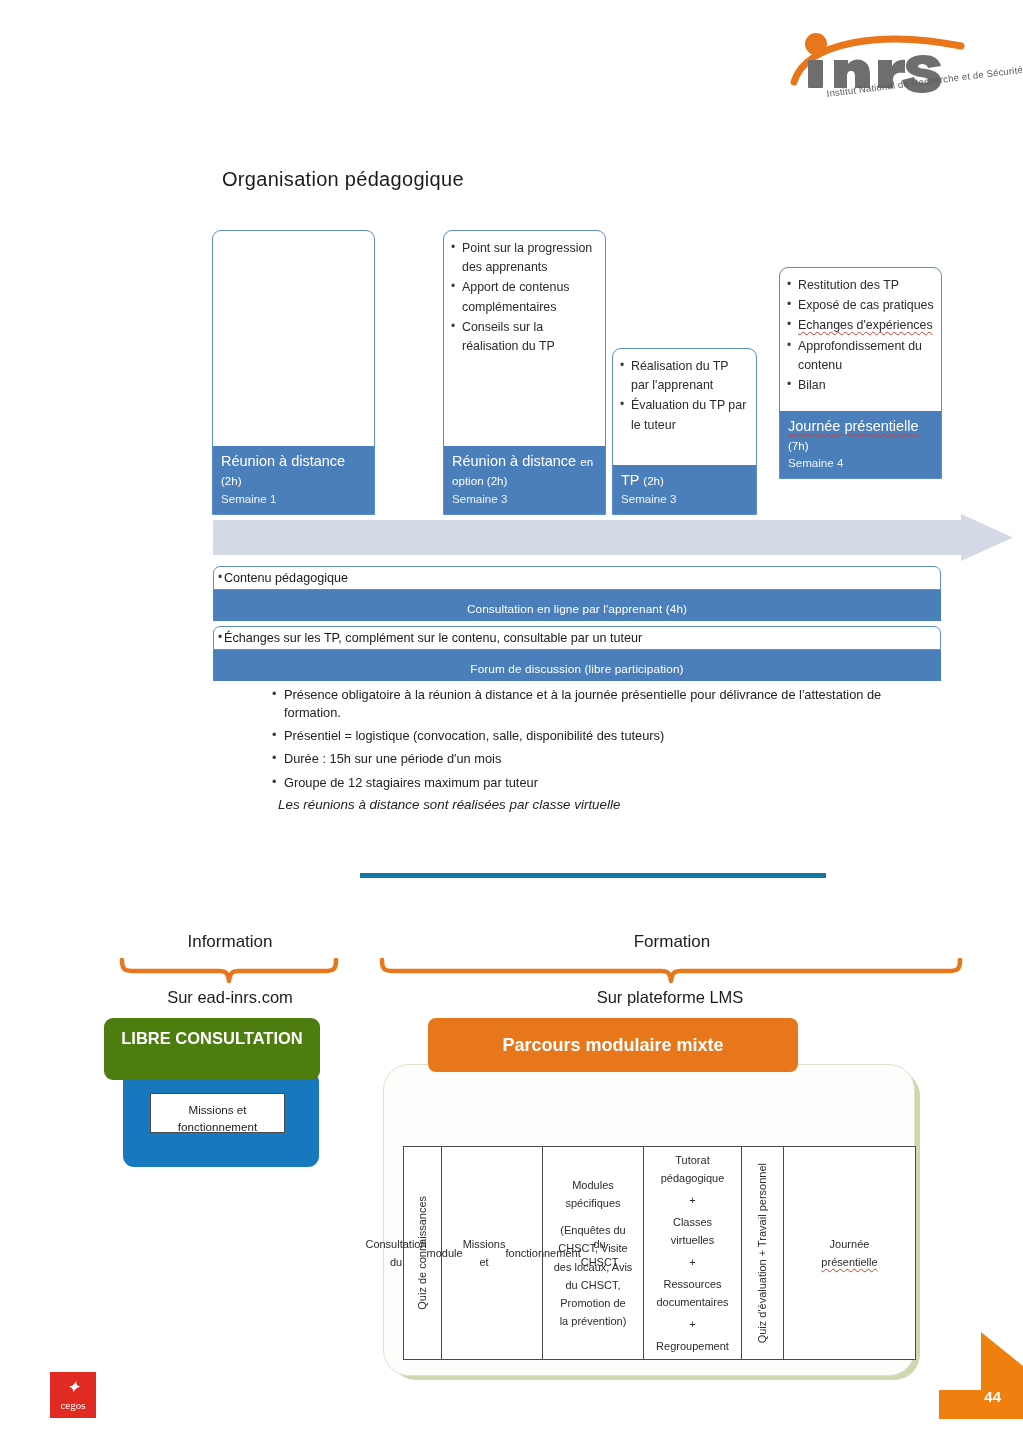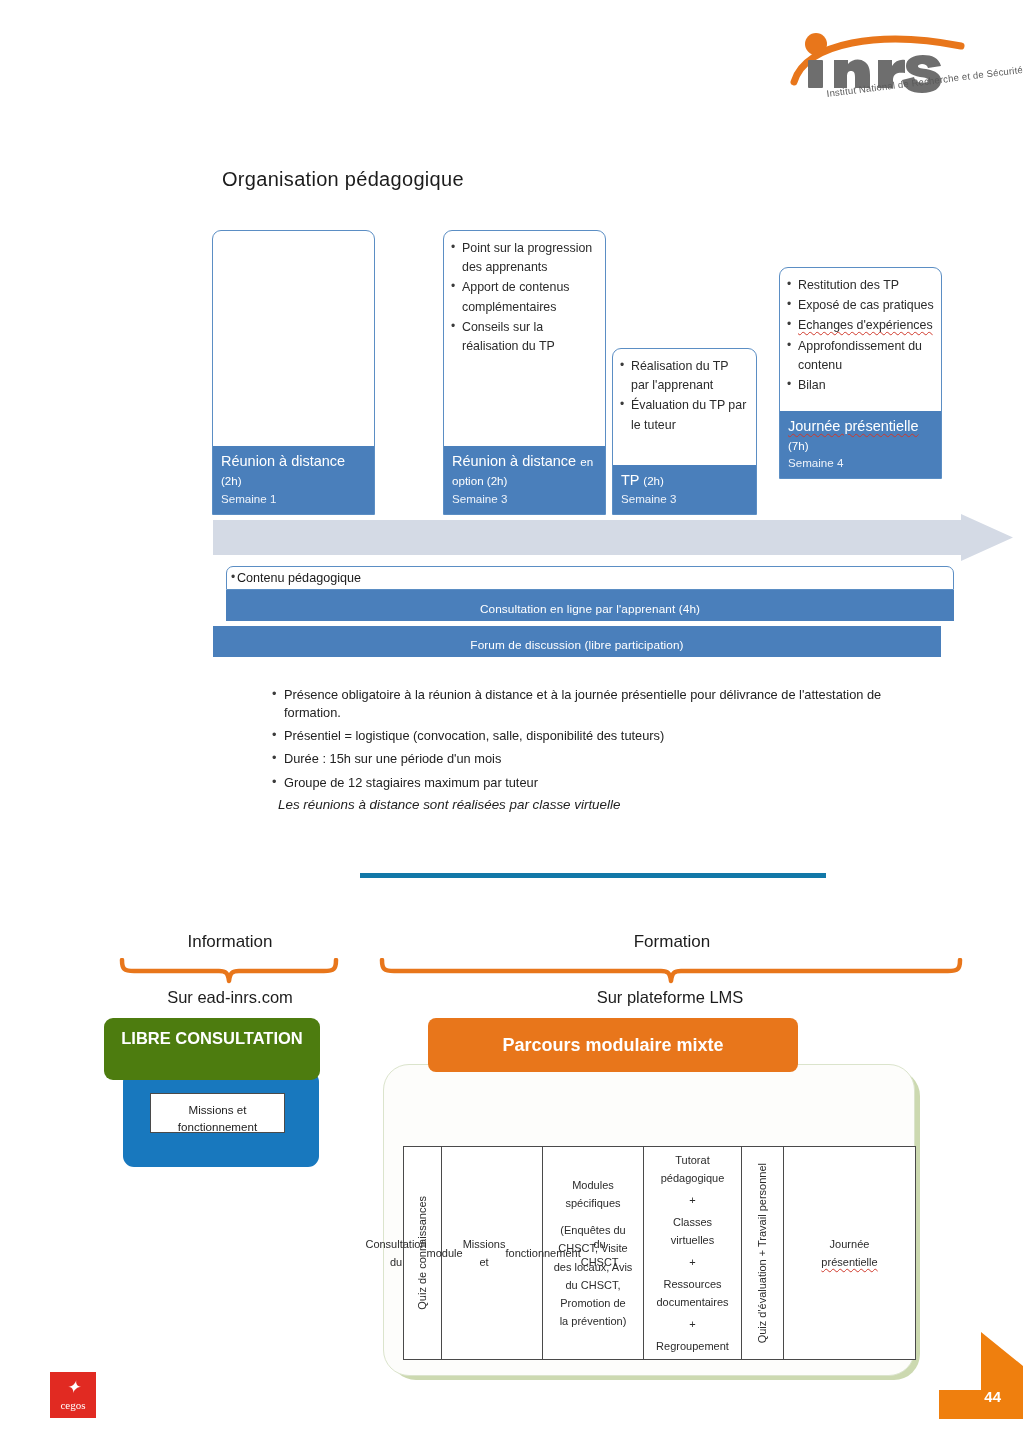--- a/index.html
+++ b/index.html
@@ -66,21 +66,21 @@
     border-top-left-radius:7px;border-top-right-radius:7px;
     font-size:12.6px;padding:4px 6px 4px 10px;position:relative;box-sizing:border-box;
   }
   .bar-top:before{
     content:"\2022";position:absolute;left:4px;top:3px;font-size:12px;color:#3b3b3b;
   }
   .bar-bottom{
     background:#4a7fbb;color:#fff;text-align:center;
     font-size:11.8px;padding:12px 0 5px 0;letter-spacing:.1px;
   }
-  #bar-content{top:566px;margin-left:13px;}
+  #bar-content{top:566px;}
   #bar-forum{top:626px;}
 
   
   #notes{left:272px;top:686px;width:660px;}
   #notes ul{margin:0;padding:0;list-style:none;}
   #notes li{
     position:relative;padding-left:12px;margin-bottom:5px;
     font-size:12.8px;line-height:1.42;color:#222;
   }
   #notes li:before{content:"\2022";position:absolute;left:0;top:-1px;color:#3b3b3b;}
@@ -249,20 +249,21 @@
     <polygon points="0,6 748,6 748,0 800,23.5 748,47 748,41 0,41" fill="#d4dae5"></polygon>
   </svg>
 </div>
 
 <div class="bar-group" id="bar-content">
   <div class="bar-top">Contenu pédagogique</div>
   <div class="bar-bottom">Consultation en ligne par l'apprenant (4h)</div>
 </div>
 
 <div class="bar-group" id="bar-forum">
+  <div class="bar-top">Échanges sur les TP, complément sur le contenu,  consultable par un tuteur</div>
   <div class="bar-bottom">Forum de discussion (libre participation)</div>
 </div>
 
 <div class="abs" id="notes">
   <ul>
     <li>Présence obligatoire à la réunion à distance et à la journée présentielle pour délivrance de l'attestation de formation.</li>
     <li>Présentiel = logistique (convocation, salle, disponibilité des tuteurs)</li>
     <li>Durée : 15h sur une période d'un mois</li>
     <li>Groupe de 12 stagiaires maximum par tuteur</li>
   </ul>

